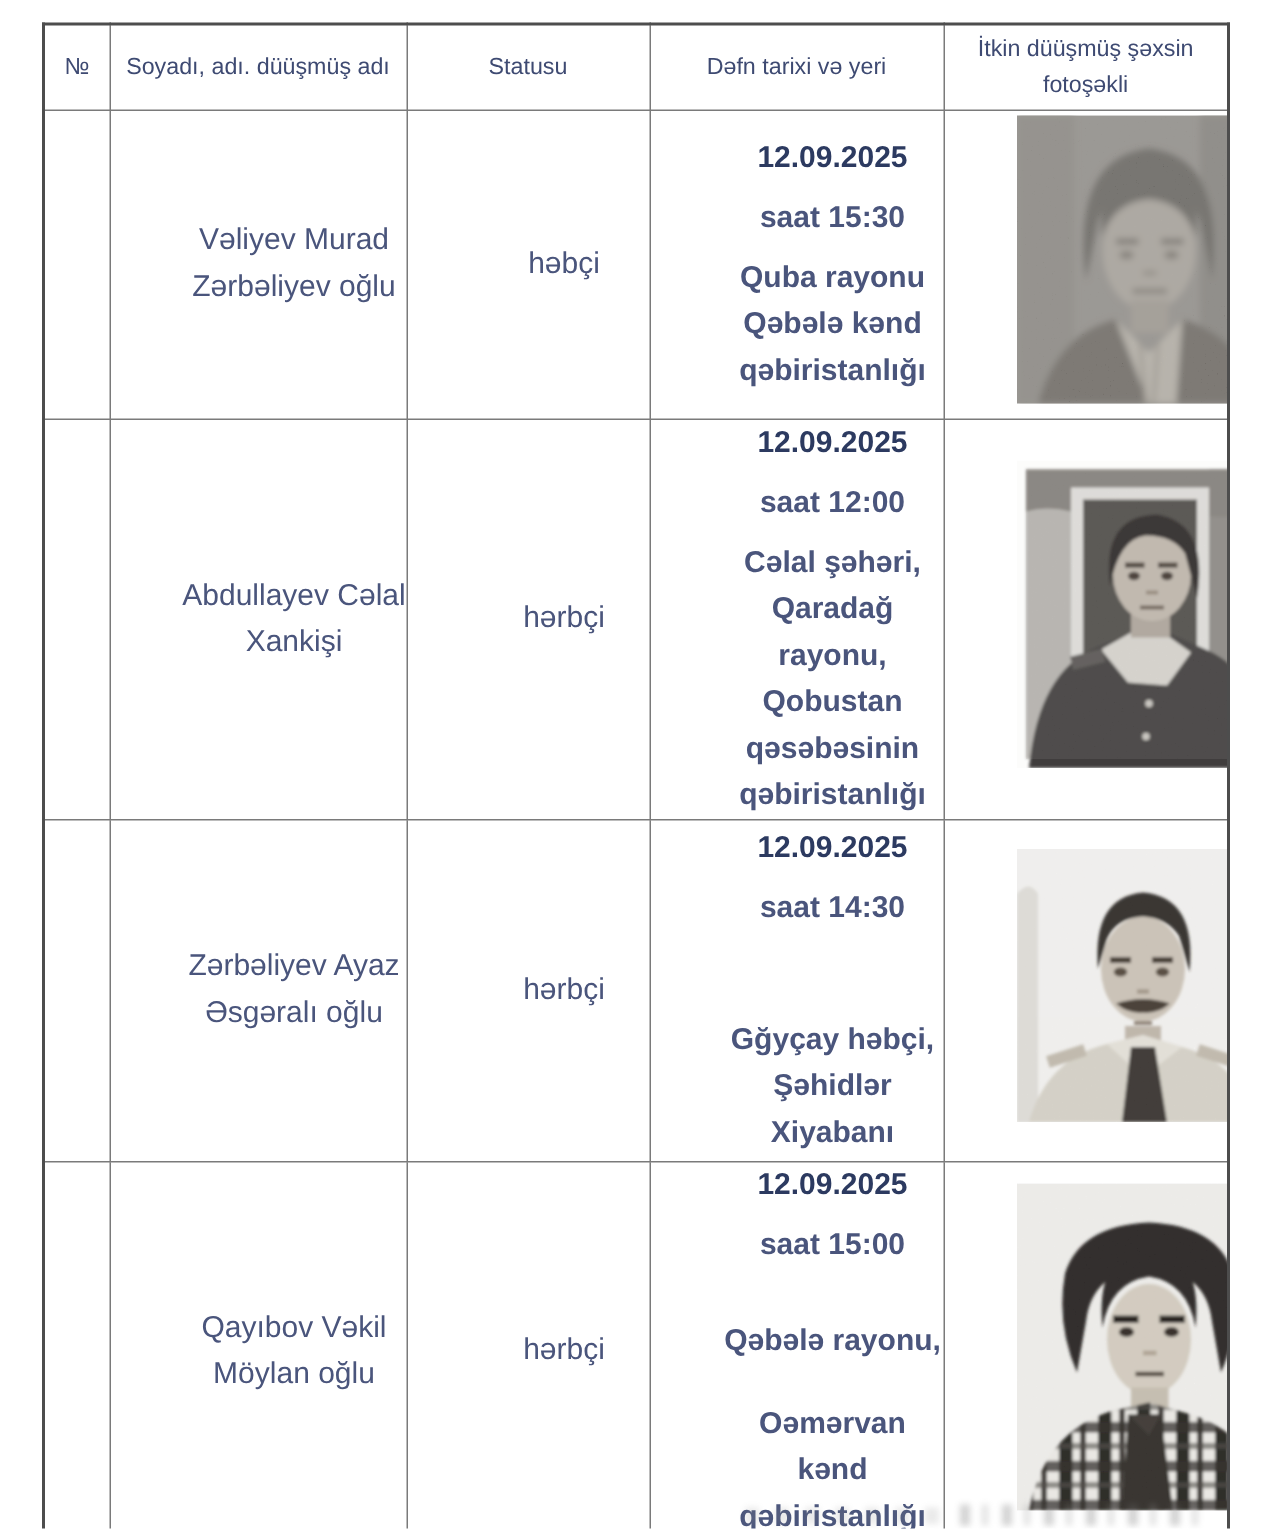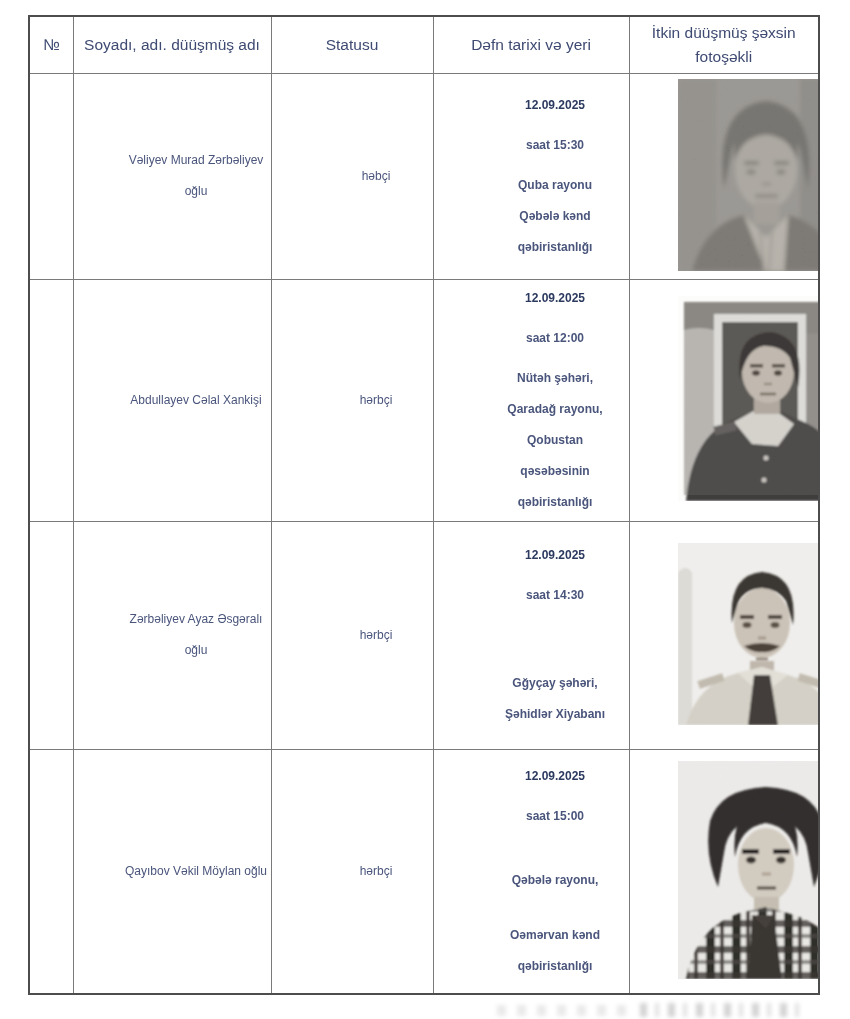--- a/index.html
+++ b/index.html
@@ -33,21 +33,21 @@
   .mp-table tbody tr:nth-child(4) { height: 245px; }
 
   .mp-table th {
     font-weight: 400;
     font-size: 15.5px;
     line-height: 24px;
     color: #3e4a72;
     padding: 2px 4px;
   }
   .mp-table td {
-    font-size: 12px;
+    font-size: 20px;
     color: #4a557c;
     padding-left: 48px;
   }
   .cell-no { font-size: 16px; }
   .cell-name { line-height: 31px; padding: 0 6px; }
   .cell-status { }
   .cell-burial { padding: 0 4px; }
   .cell-burial .line { line-height: 31px; font-weight: bold; }
   .cell-burial .date-line {
     font-weight: 700;
@@ -148,21 +148,21 @@
     </td>
   </tr>
 
   <tr>
     <td class="cell-no">2.</td>
     <td class="cell-name">Abdullayev Cəlal Xankişi</td>
     <td class="cell-status">hərbçi</td>
     <td class="cell-burial">
             <div class="line date-line">12.09.2025</div>
             <div class="line time-line">saat 12:00</div>
-            <div class="line">Nütəh şəhəri,</div>
+            <div class="line">Cəlal şəhəri,</div>
             <div class="line">Qaradağ rayonu,</div>
             <div class="line">Qobustan</div>
             <div class="line">qəsəbəsinin</div>
             <div class="line">qəbiristanlığı</div>
           </td>
     <td class="cell-photo">
       <span class="photo-wrap" role="img" aria-label="Black-and-white photo of a man in a dark military uniform with white collar standing before a doorway">
   <svg width="174" height="205" viewBox="0 0 174 205">
     <rect width="174" height="205" fill="#fcfcfb"></rect>
     <g filter="url(#f-soft1)">
@@ -194,21 +194,21 @@
 
   <tr>
     <td class="cell-no">3.</td>
     <td class="cell-name">Zərbəliyev Ayaz Əsgəralı oğlu</td>
     <td class="cell-status">hərbçi</td>
     <td class="cell-burial">
             <div class="line date-line">12.09.2025</div>
             <div class="line time-line">saat 14:30</div>
             <div class="gap"></div>
             <div class="gap"></div>
-            <div class="line">Gğyçay şəhəri,</div>
+            <div class="line">Gğyçay həbçi,</div>
             <div class="line">Şəhidlər Xiyabanı</div>
           </td>
     <td class="cell-photo">
       <span class="photo-wrap" role="img" aria-label="Black-and-white portrait of a man with a mustache wearing a light shirt and dark tie">
   <svg width="164" height="182" viewBox="0 0 164 182">
     <rect width="164" height="182" fill="#f6f5f3"></rect>
     <g filter="url(#f-soft1)">
       <path d="M0 182 L0 30 Q8 20 14 30 L14 182 Z" fill="#e2e0db"></path>
       <ellipse cx="84" cy="80" rx="28" ry="35" fill="#cfc6ba"></ellipse>
       <path d="M54 80 Q50 32 84 29 Q120 32 115 82 L108 58 Q100 46 84 45 Q66 46 60 60 Z" fill="#332e29"></path>

